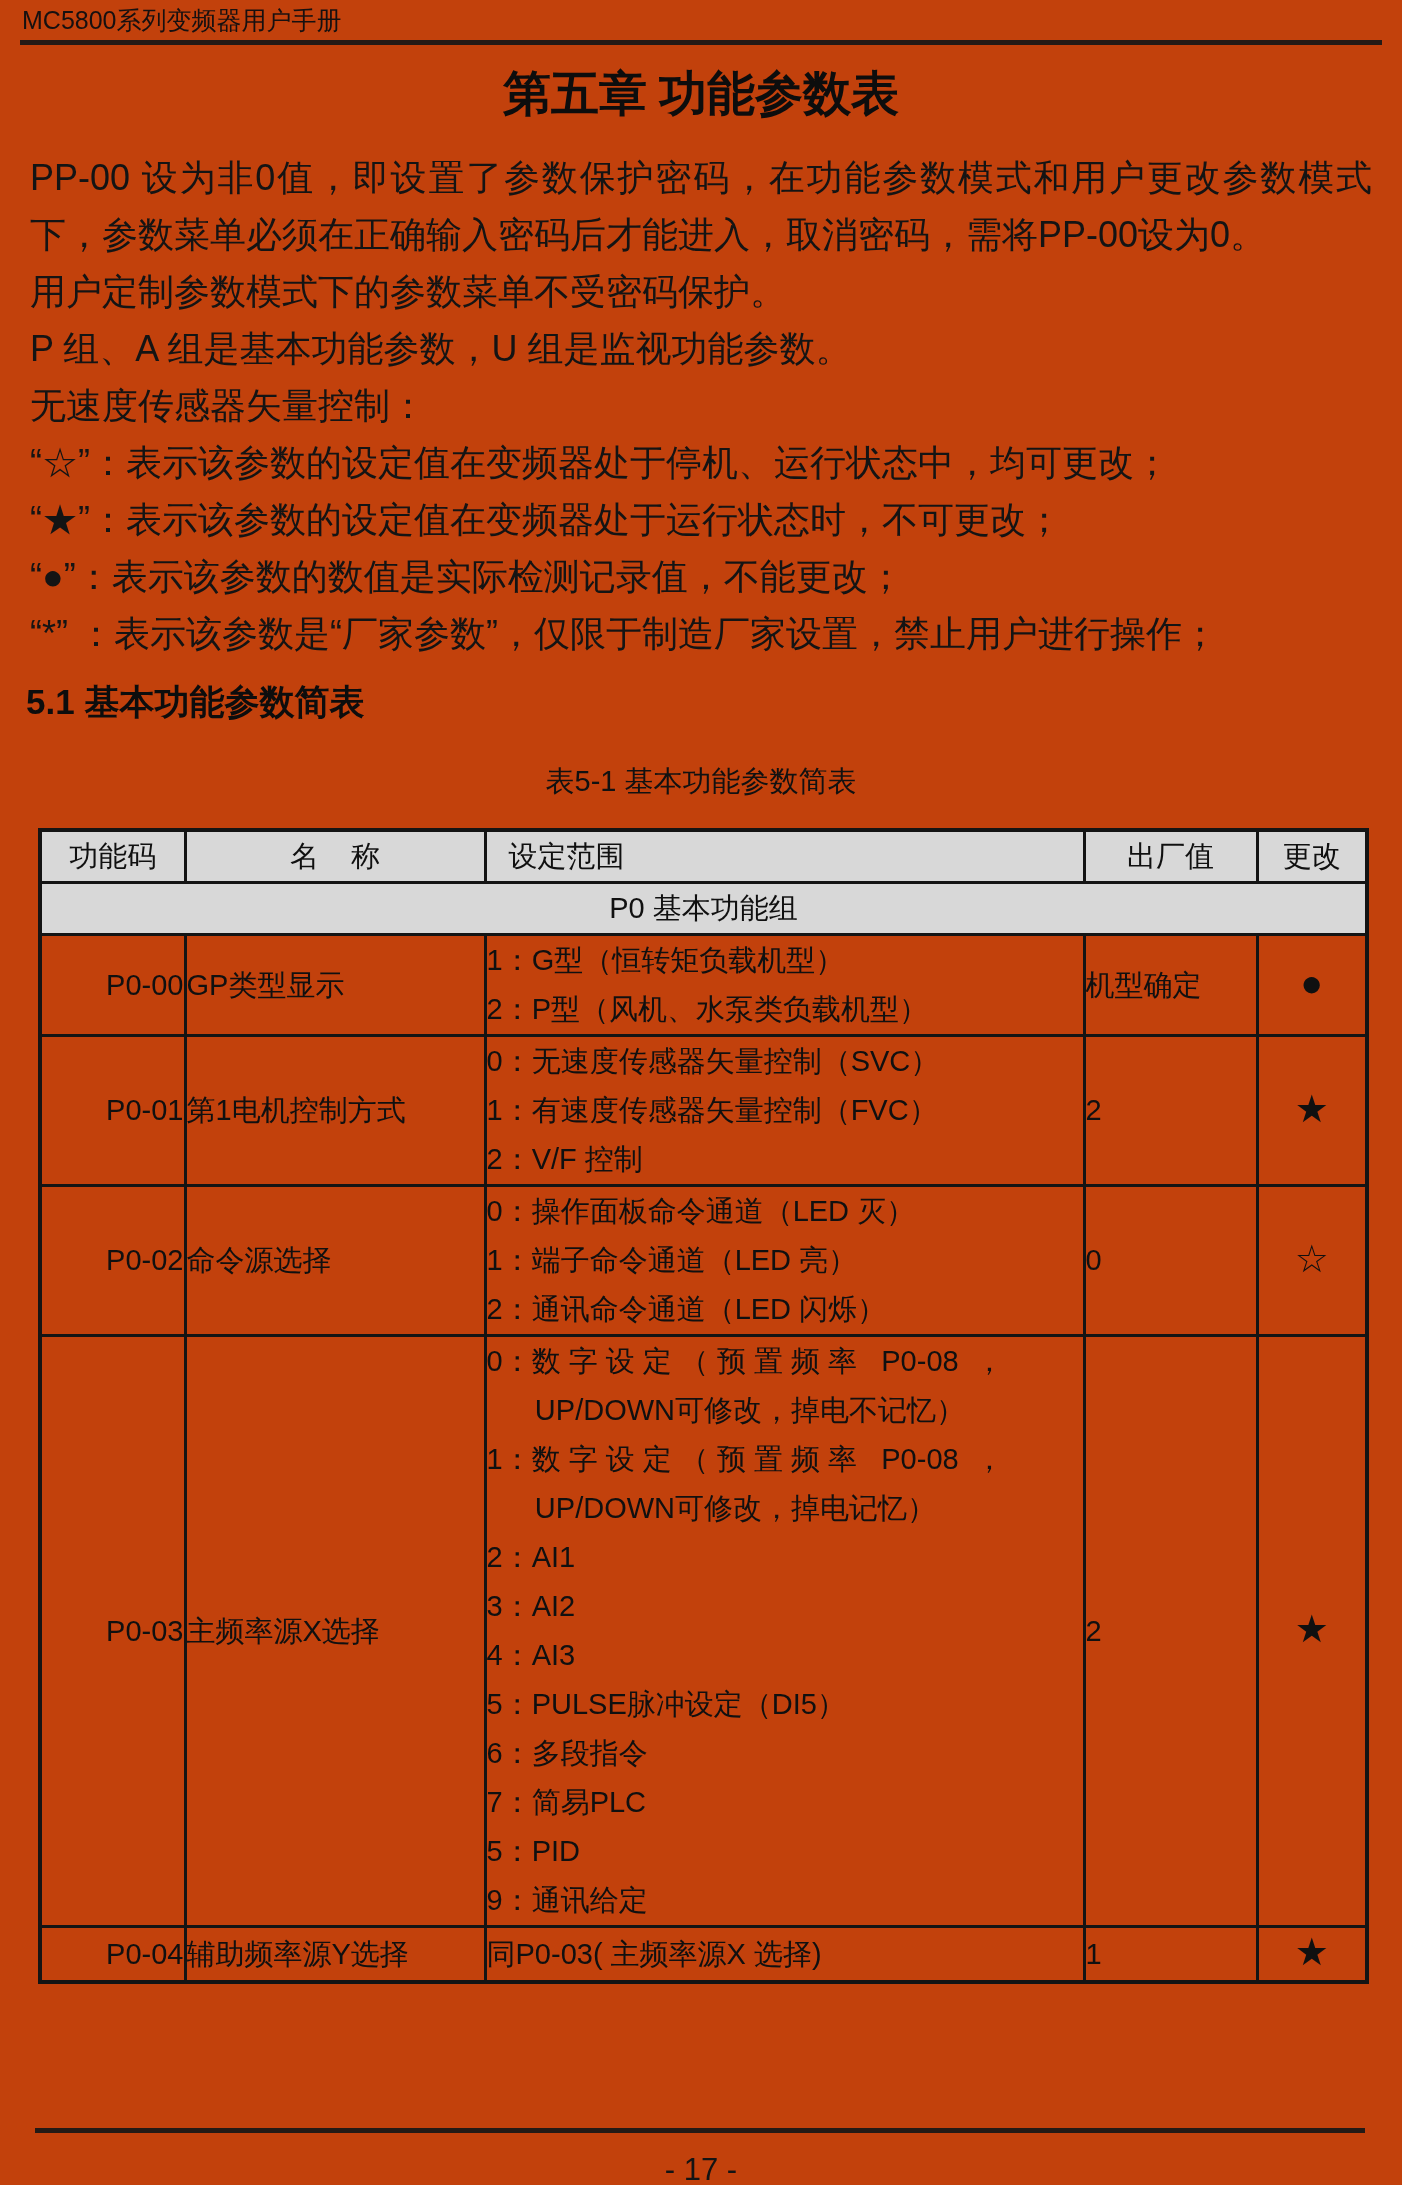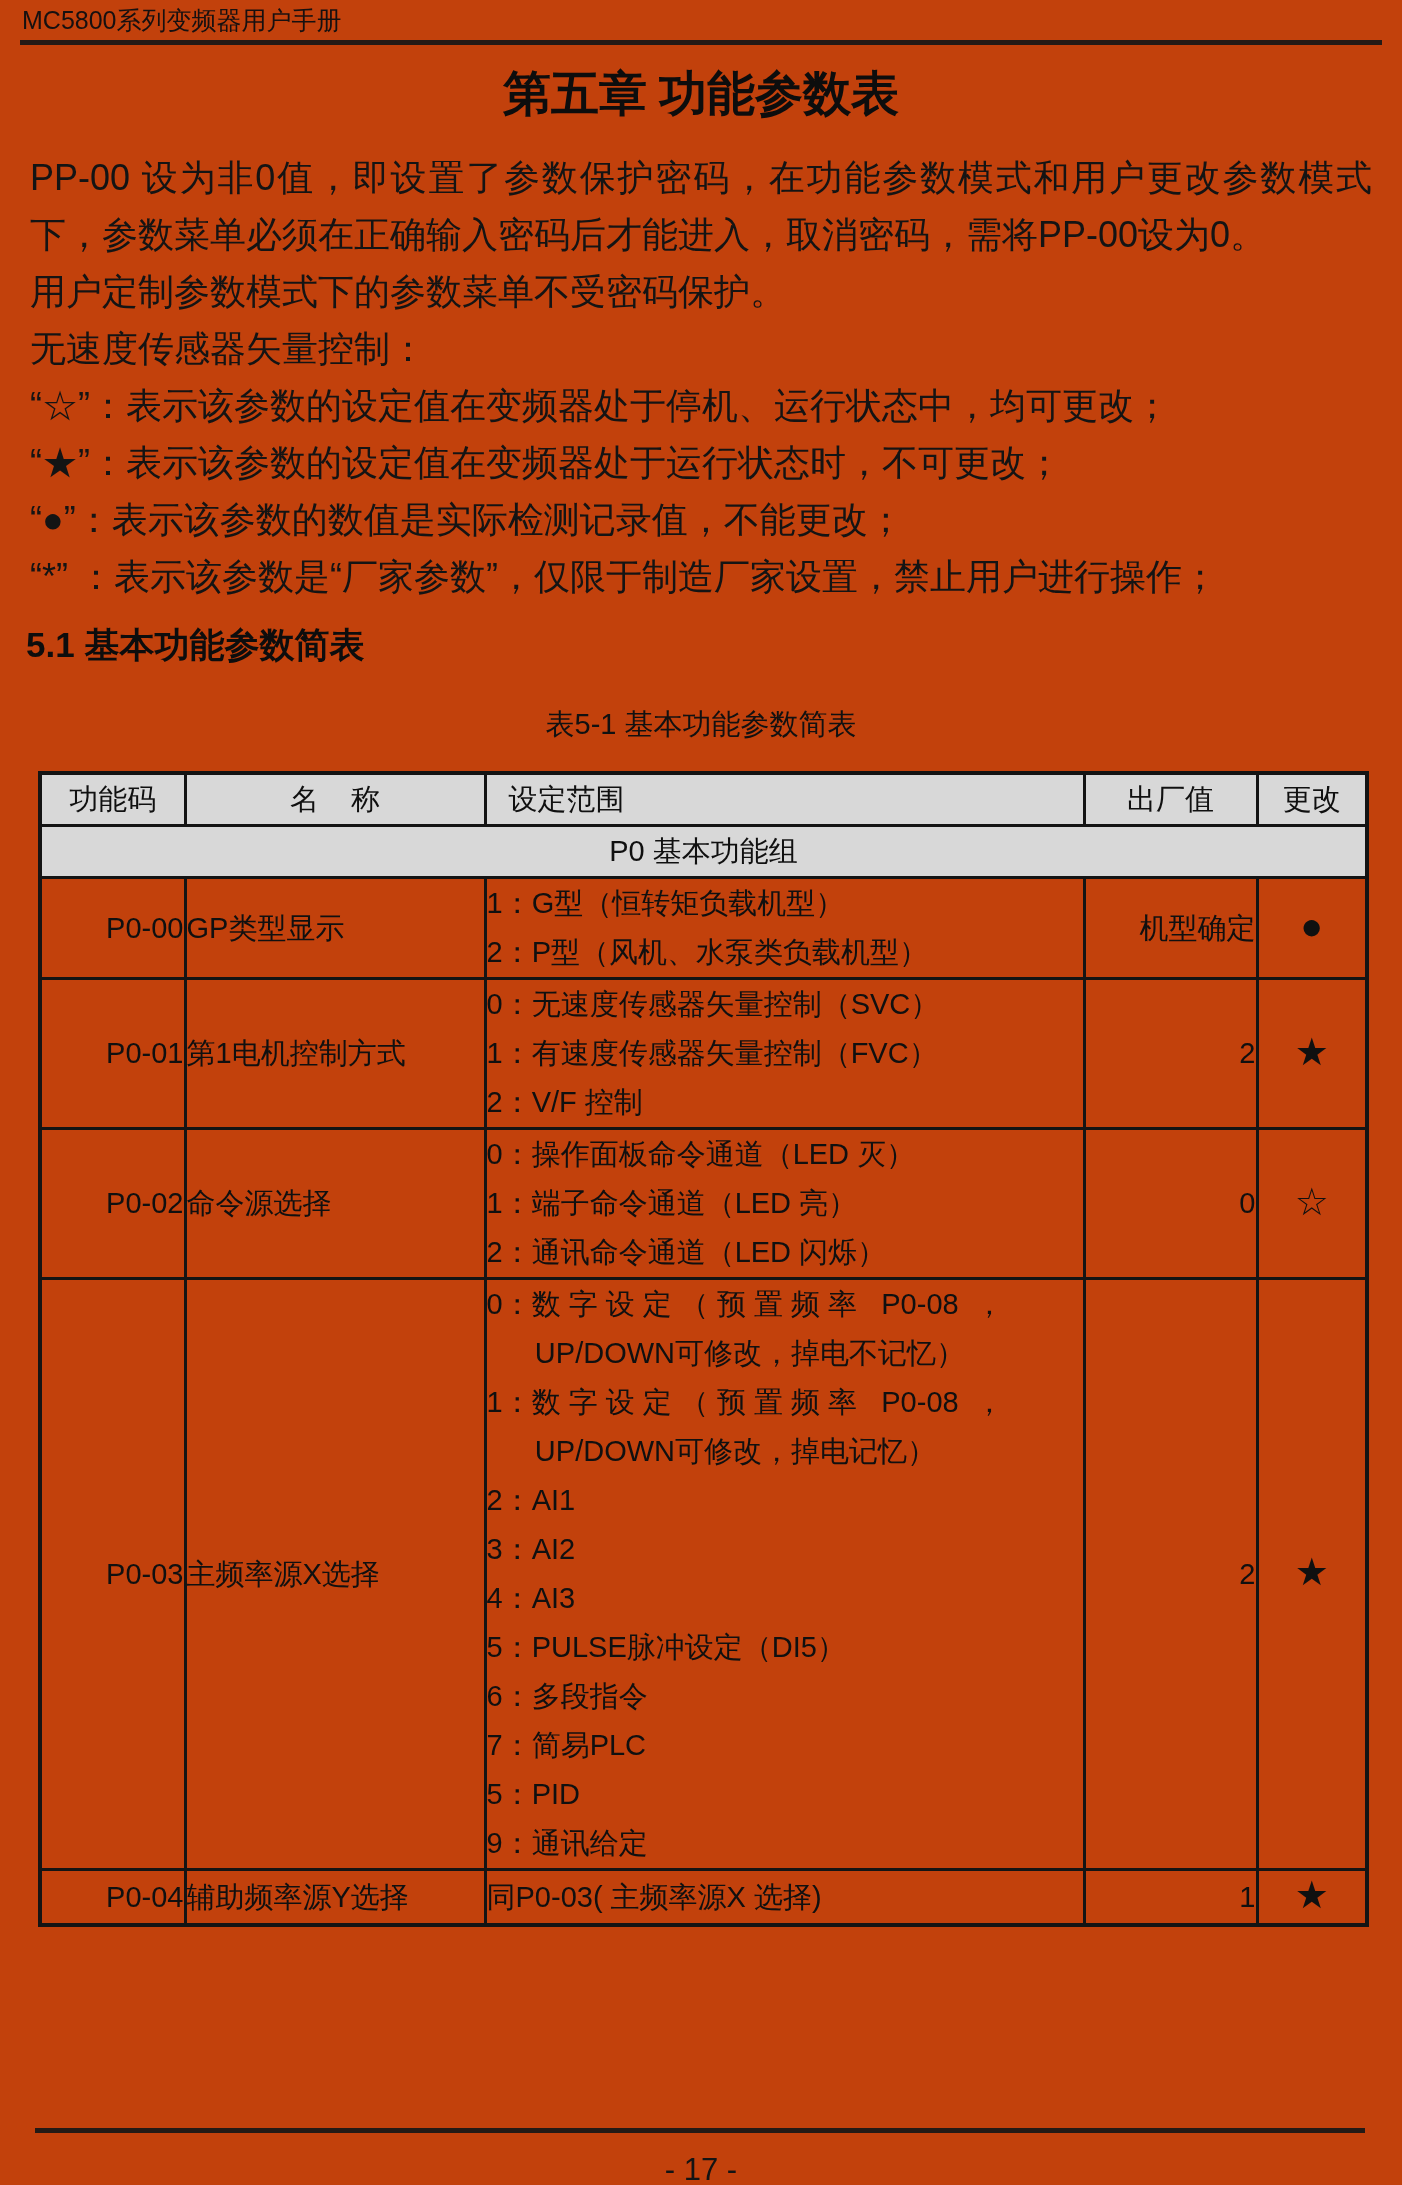--- a/index.html
+++ b/index.html
@@ -78,21 +78,21 @@
   }
   tr.head-row th.col-range { text-align: left; padding-left: 22px; }
   tr.group-row td {
     background: #d8d8d8;
     height: 47px;
     text-align: center;
   }
   td.code-cell   { text-align: right; }
   td.name-cell   { text-align: left; padding-left: 16px; }
   td.range-cell  { text-align: left; padding-left: 20px; padding-right: 6px; }
-  td.default-cell{ text-align: right; margin-top: 30px; }
+  td.default-cell{ text-align: left; margin-top: 30px; }
   td.change-cell { text-align: center; }
   .range-line { white-space: pre-wrap; line-height: 49px; }
   .change-sym { font-size: 38px; line-height: 49px; display: inline-block; }
   .footer-rule {
     position: absolute;
     left: 35px;
     right: 37px;
     top: 2128px;
     height: 5px;
     background: #241a16;
@@ -114,20 +114,21 @@
 <div class="page">
 
   <div class="doc-header">MC5800系列变频器用户手册</div>
   <div class="header-rule"></div>
 
   <div class="page-title">第五章 功能参数表</div>
 
   <div class="content">
     <p class="justified">PP-00 设为非0值，即设置了参数保护密码，在功能参数模式和用户更改参数模式下，参数菜单必须在正确输入密码后才能进入，取消密码，需将PP-00设为0。</p>
     <p>用户定制参数模式下的参数菜单不受密码保护。</p>
+    <p>P 组、A 组是基本功能参数，U 组是监视功能参数。</p>
     <p>无速度传感器矢量控制：</p>
     <p>“☆”：表示该参数的设定值在变频器处于停机、运行状态中，均可更改；</p>
     <p>“★”：表示该参数的设定值在变频器处于运行状态时，不可更改；</p>
     <p>“●”：表示该参数的数值是实际检测记录值，不能更改；</p>
     <p>“*” ：表示该参数是“厂家参数”，仅限于制造厂家设置，禁止用户进行操作；</p>
   </div>
 
   <div class="section-heading">5.1 基本功能参数简表</div>
 
   <div class="table-caption">表5-1  基本功能参数简表</div>

